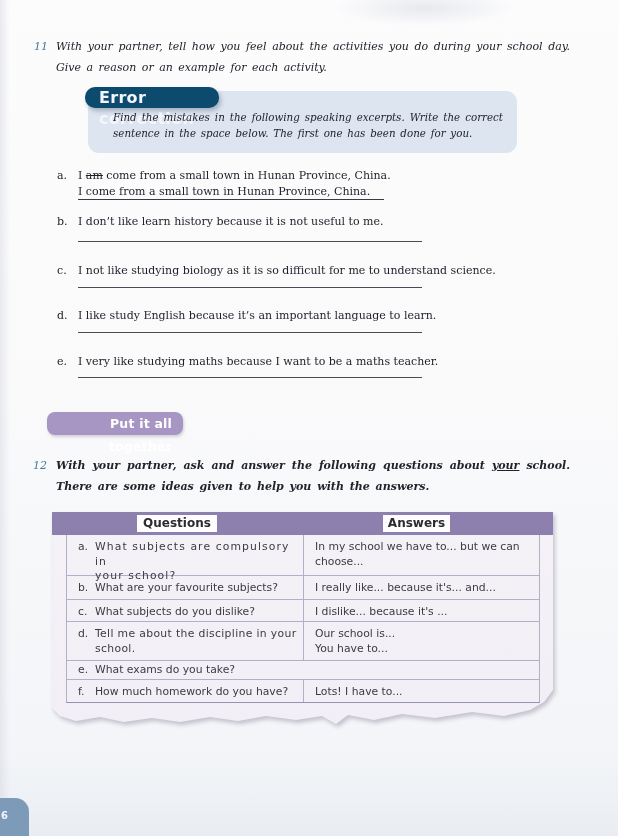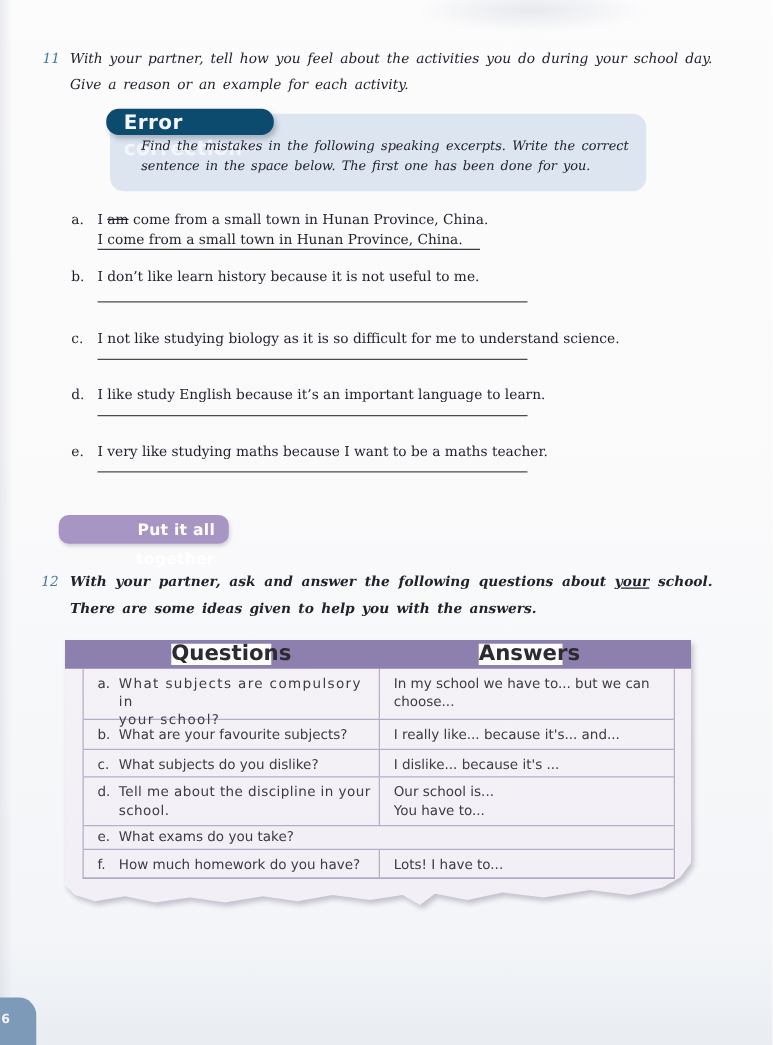--- a/index.html
+++ b/index.html
@@ -86,21 +86,21 @@
     clip-path:polygon(0px 0px,501px 0px,501px 178px,492px 190px,478px 198px,452px 204px,
       420px 200px,383px 206px,350px 202px,322px 208px,296px 203px,284px 212px,270px 204px,
       244px 208px,214px 204px,186px 209px,158px 205px,128px 210px,100px 206px,72px 210px,
       48px 205px,24px 209px,8px 204px,0px 196px);
   }
   .thead-bar{
     position:absolute;left:0;top:0;width:501px;height:23px;background:#8d80ae;
   }
   .h-label{
     position:absolute;top:3px;height:17px;background:#fdfdfd;
-    font-family:"DejaVu Sans",sans-serif;font-weight:bold;font-size:17px;
+    font-family:"DejaVu Sans",sans-serif;font-weight:bold;font-size:12px;
     color:#2b2b31;text-align:center;line-height:17px;
   }
   #h-questions{left:85px;width:80px;}
   #h-answers{left:331px;width:67px;}
 
   .rows{
     position:absolute;left:14px;top:23px;width:474px;box-sizing:border-box;
     border-left:1px solid #b6adc7;border-right:1px solid #b6adc7;border-bottom:1px solid #9b90b2;
     font-family:"DejaVu Sans",sans-serif;font-size:10.8px;color:#3b3b42;
   }

